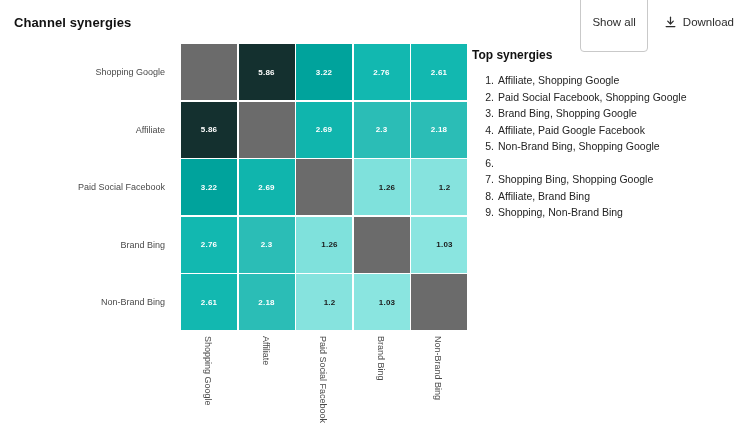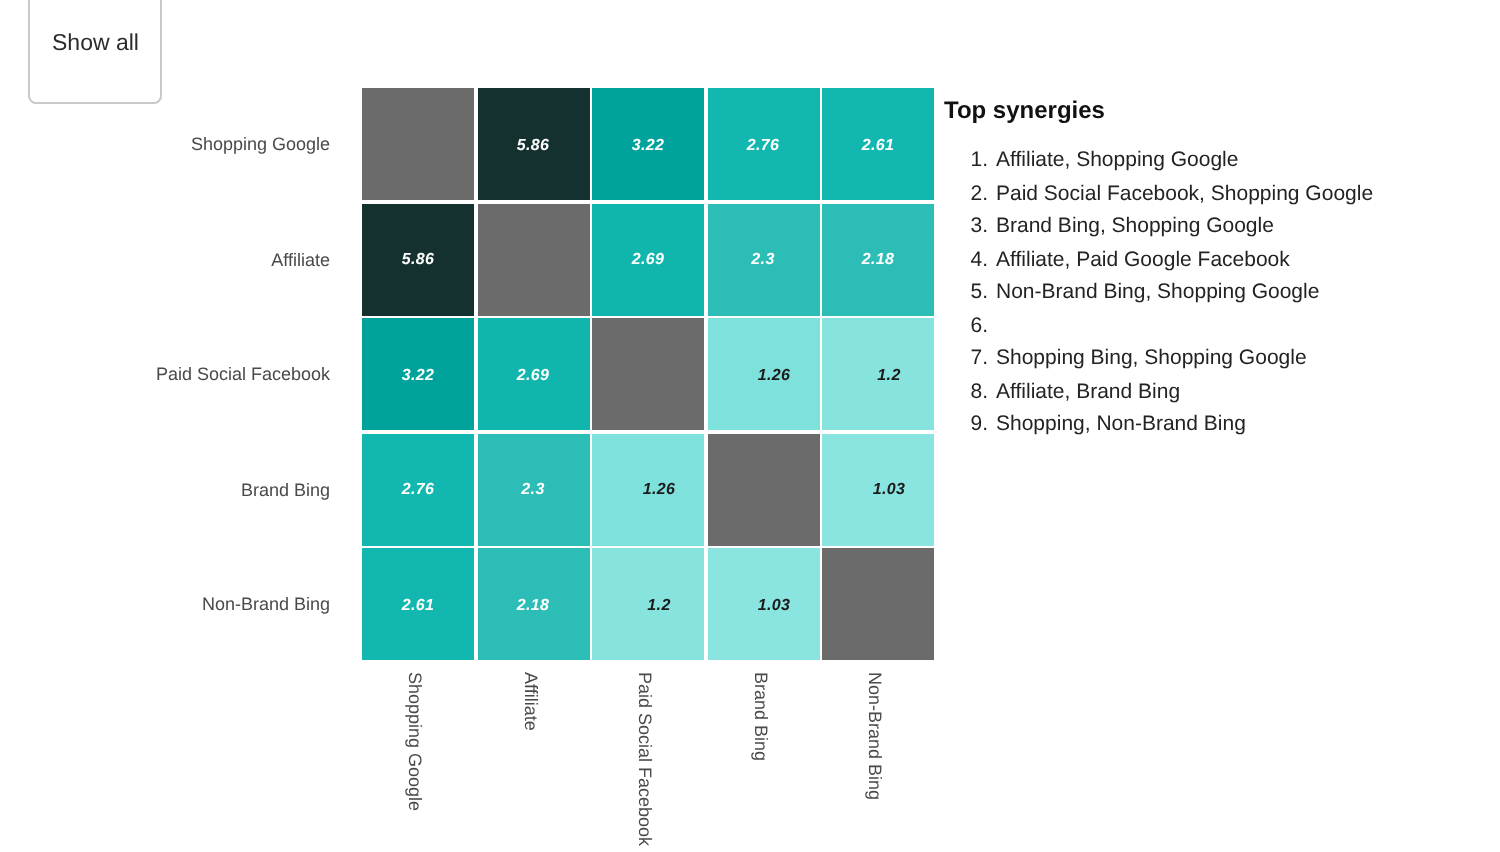--- a/index.html
+++ b/index.html
@@ -78,21 +78,20 @@
     top: 44px;
     width: 480px;
     height: 382px;
   }
   .grid-wrap {
     position: absolute;
     left: 180px;
     top: 0px;
     width: 256px;
     height: 286px;
-    font-style: italic;
   }
   .grid {
     width: 286px;
     height: 286px;
     display: grid;
     grid-template-columns: repeat(5, 1fr);
     grid-template-rows: repeat(5, 1fr);
     gap: 1.5px;
     background: #ffffff;
   }
@@ -186,22 +185,33 @@
     text-align: right;
     flex: 0 0 22px;
     padding-right: 4px;
   }
   .syn-text { flex: 1 1 auto; }
 </style>
 </head>
 <body>
 
 <div class="header">
+  <div class="panel-title">Channel synergies</div>
   <div class="header-actions">
     <button class="btn-outline">Show all</button>
+    <button class="btn-plain">
+      <span class="dl-icon">
+        <svg width="13" height="13" viewBox="0 0 13 13" aria-hidden="true">
+          <path d="M6.5 1.2 L6.5 7.6" stroke="#2c2c2c" stroke-width="1.2" fill="none" stroke-linecap="round"></path>
+          <path d="M3.7 5.2 L6.5 8.0 L9.3 5.2" stroke="#2c2c2c" stroke-width="1.2" fill="none" stroke-linecap="round" stroke-linejoin="round"></path>
+          <path d="M2.2 10.6 L10.8 10.6" stroke="#2c2c2c" stroke-width="1.4" fill="none" stroke-linecap="round"></path>
+        </svg>
+      </span>
+      <span>Download</span>
+    </button>
   </div>
 </div>
 
 <div class="chart-area">
   <div class="row-labels" id="row-labels">
       <div class="row-label">Shopping Google</div>
       <div class="row-label">Affiliate</div>
       <div class="row-label">Paid Social Facebook</div>
       <div class="row-label">Brand Bing</div>
       <div class="row-label">Non-Brand Bing</div>

